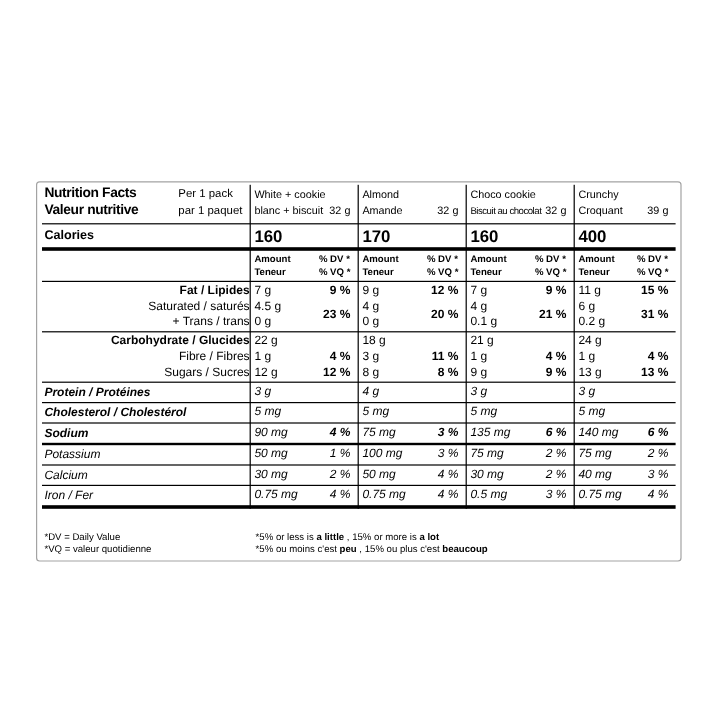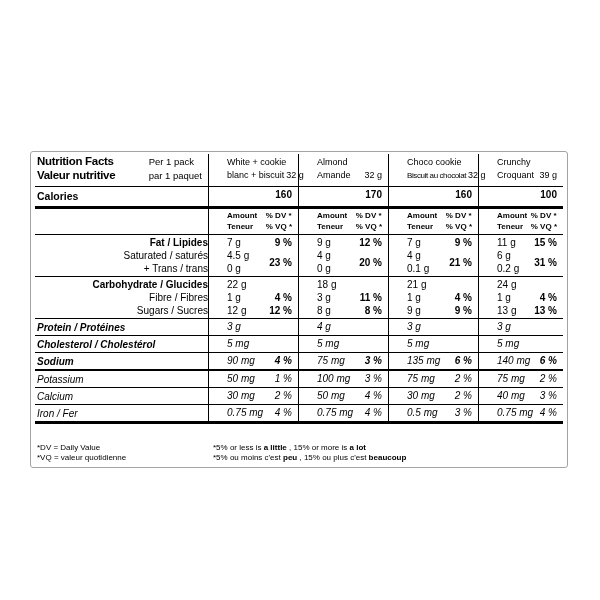--- a/index.html
+++ b/index.html
@@ -6,40 +6,40 @@
   .page{position:relative;width:600px;height:600px;background:#ffffff;
         font-family:"Liberation Sans",sans-serif;color:#000;overflow:hidden;}
   .label-box{position:absolute;left:30px;top:151px;width:538px;box-sizing:border-box;
         border:1px solid #a3a3a3;border-radius:3px;padding:2px 4px 4px 4px;background:#fff;}
   .table-wrap{position:relative;}
   .vline{position:absolute;top:0;bottom:0;width:1px;background:#000;}
   .v1{left:173px}.v2{left:263px}.v3{left:353px}.v4{left:443px}
   .row{display:flex;}
   .cell{box-sizing:border-box;flex:none;}
   .label-cell{width:173px;padding-left:2px;}
-  .prod-cell{width:90px;padding:0 6px 0 19px;}
+  .prod-cell{width:90px;padding:0 6px 0 4px;}
   .prod-cell.w4{width:85px;}
   .rule{height:1px;background:#000;}
   .rule.cal{height:3px;}
   .rule.medium{height:2px;}
   .rule.heavy{height:3px;}
   
   .header-row{height:31px;align-items:flex-start;padding-top:1px;}
   .header-left{display:flex;align-items:flex-end;}
   .nf-title{font-weight:bold;font-size:11.5px;line-height:13.5px;letter-spacing:-0.3px;white-space:nowrap;}
   .serving-block{margin-left:auto;margin-right:6px;font-size:9.5px;line-height:13.5px;white-space:nowrap;}
   .prod-header{font-size:9px;line-height:13px;padding-top:1px;}
   .pname{white-space:nowrap;}
   .pfr{display:flex;justify-content:space-between;white-space:nowrap;}
   .pfr .fr.condensed{font-size:8px;letter-spacing:-0.4px;}
   .pweight{margin-left:2px;}
   
   .calories-row{height:19px;}
   .calories-label{font-weight:bold;font-size:10.5px;padding-top:3px;}
-  .cal-val{font-weight:bold;font-size:10px;padding-top:2px;text-align:right;}
+  .cal-val{font-weight:bold;font-size:14px;padding-top:2px;}
   
   .amount-hdr-row{height:25px;}
   .ahdr{display:flex;justify-content:space-between;font-size:8px;font-weight:bold;line-height:10.5px;padding-top:2px;}
   
   .grow{height:40px;font-size:10px;padding-top:1px;}
   .glabel-line{line-height:13px;white-space:nowrap;text-align:right;}
   .glabel-line.sub{padding-left:8px;}
   .glabel-line.bold{font-weight:bold;}
   .gcell{display:flex;}
   .gline{height:13px;line-height:13px;}
@@ -114,21 +114,21 @@
           </div>
         </div>
       <div class="rule"></div>
 
       <div class="row calories-row">
         <div class="cell label-cell calories-label">Calories</div>
 
       <div class="cell prod-cell cal-val">160</div>
           <div class="cell prod-cell cal-val">170</div>
           <div class="cell prod-cell cal-val">160</div>
-          <div class="cell prod-cell cal-val w4">100</div>
+          <div class="cell prod-cell cal-val w4">400</div>
         </div>
       <div class="rule cal"></div>
 
       <div class="row amount-hdr-row">
         <div class="cell label-cell"></div>
 
       <div class="cell prod-cell ahdr">
             <div>
               <div>Amount</div>
               <div>Teneur</div>

